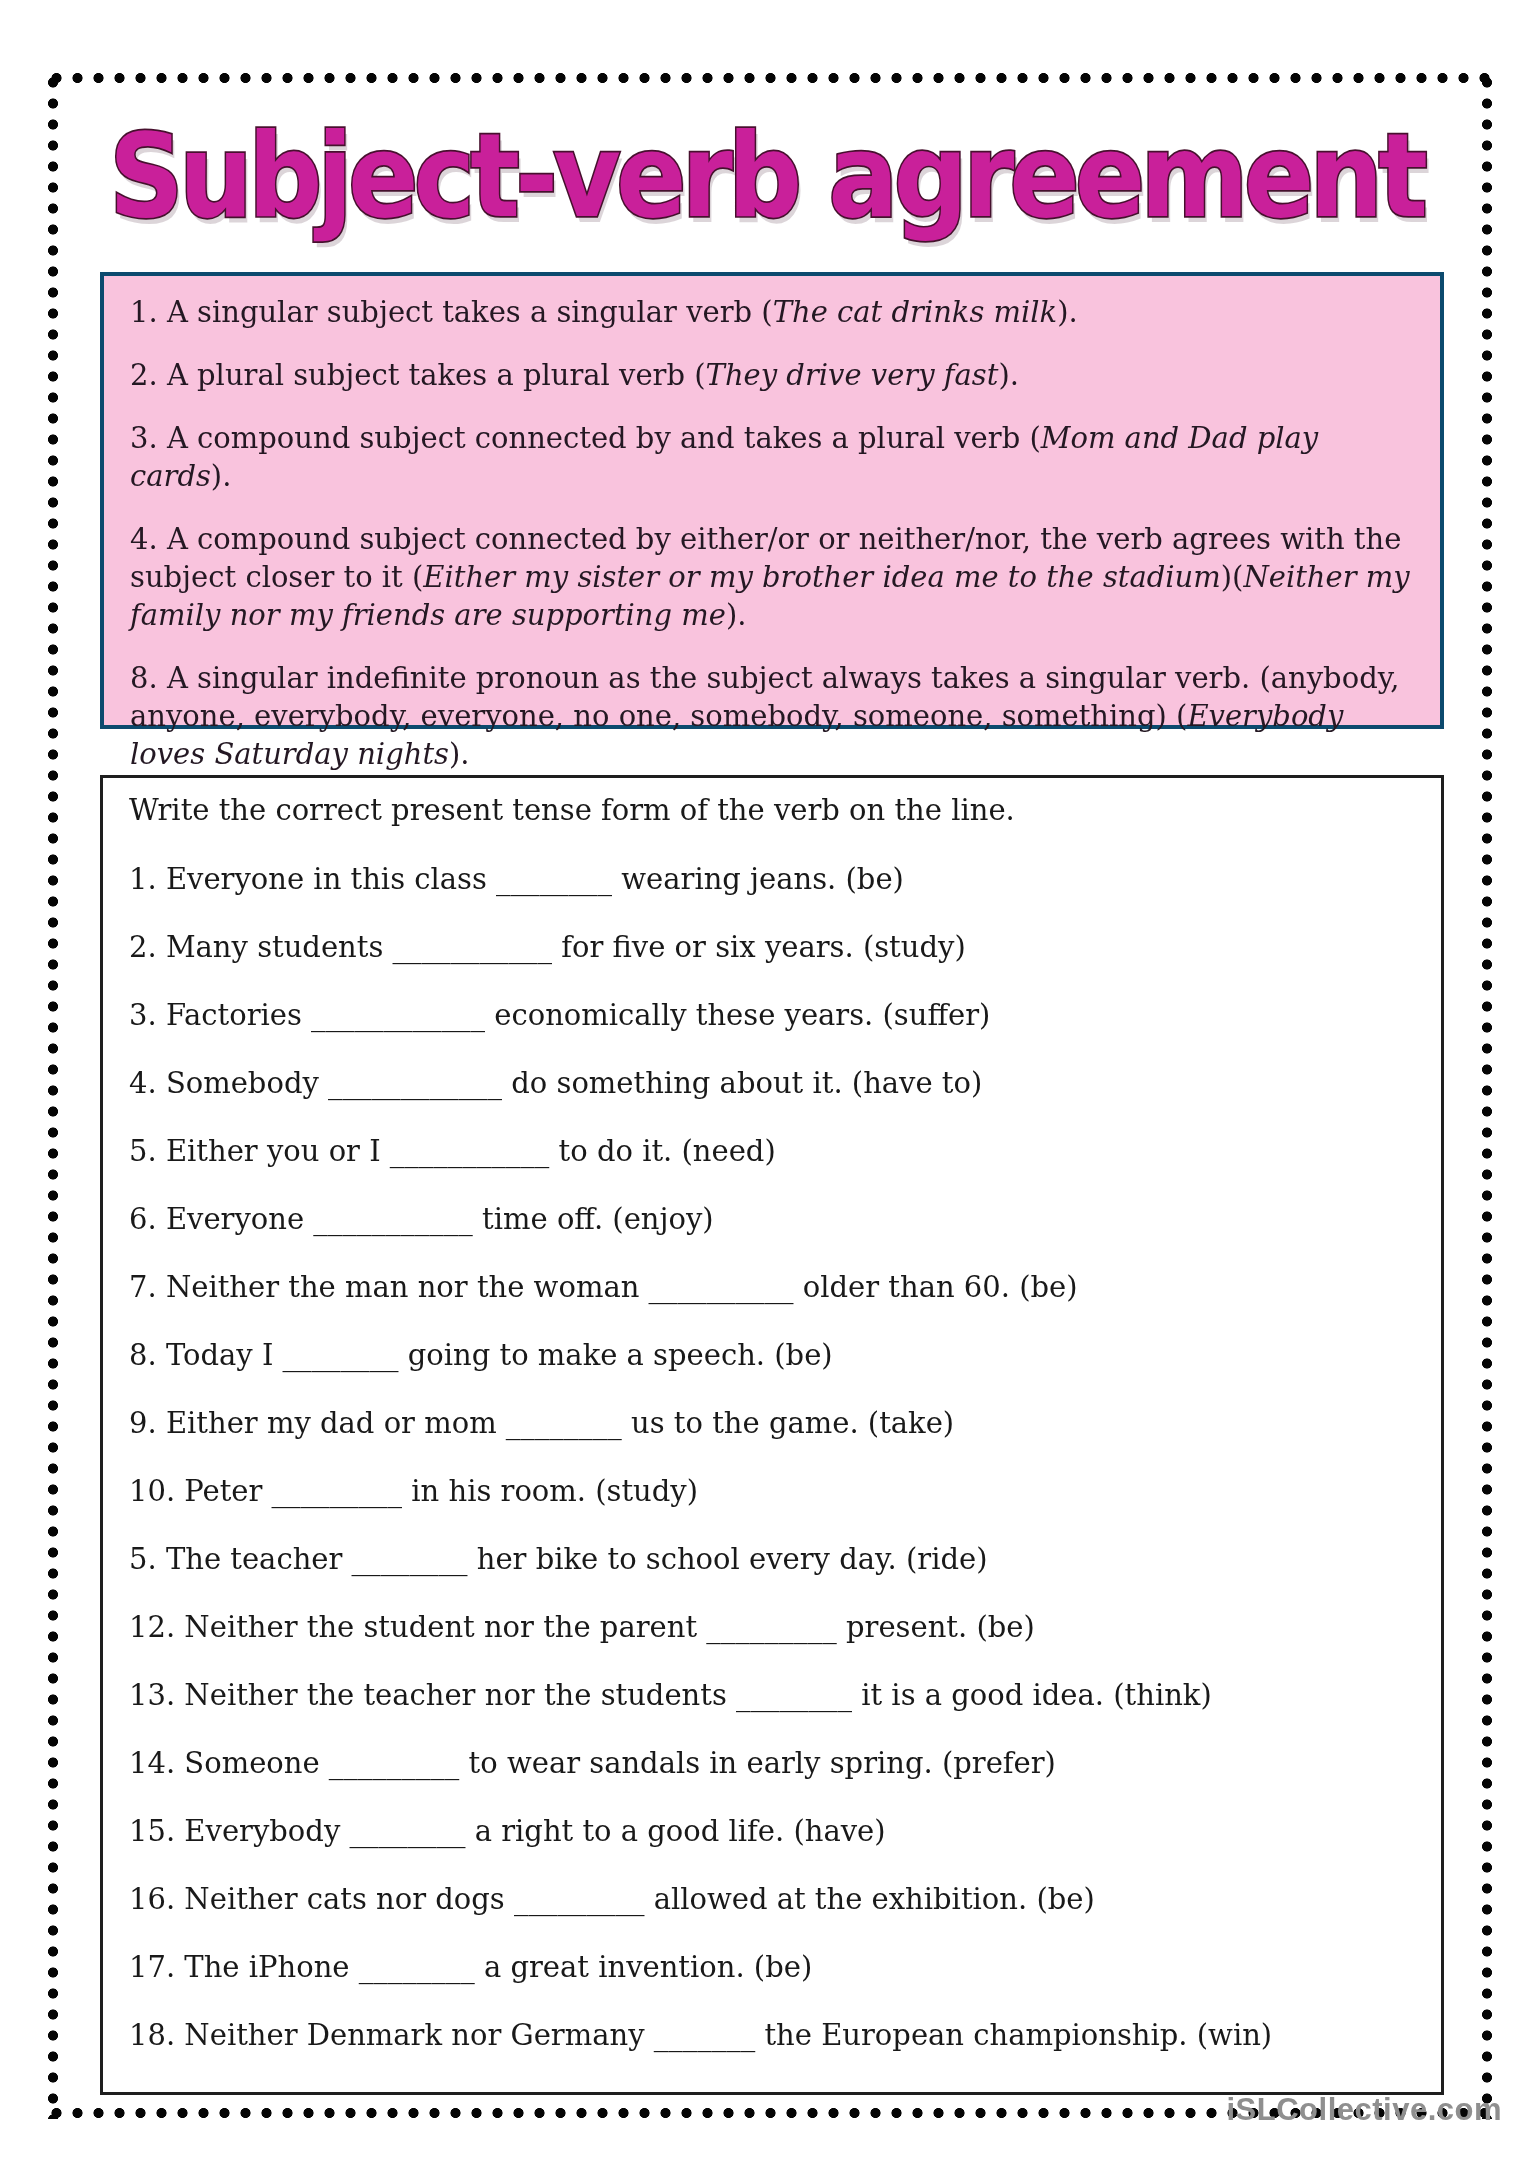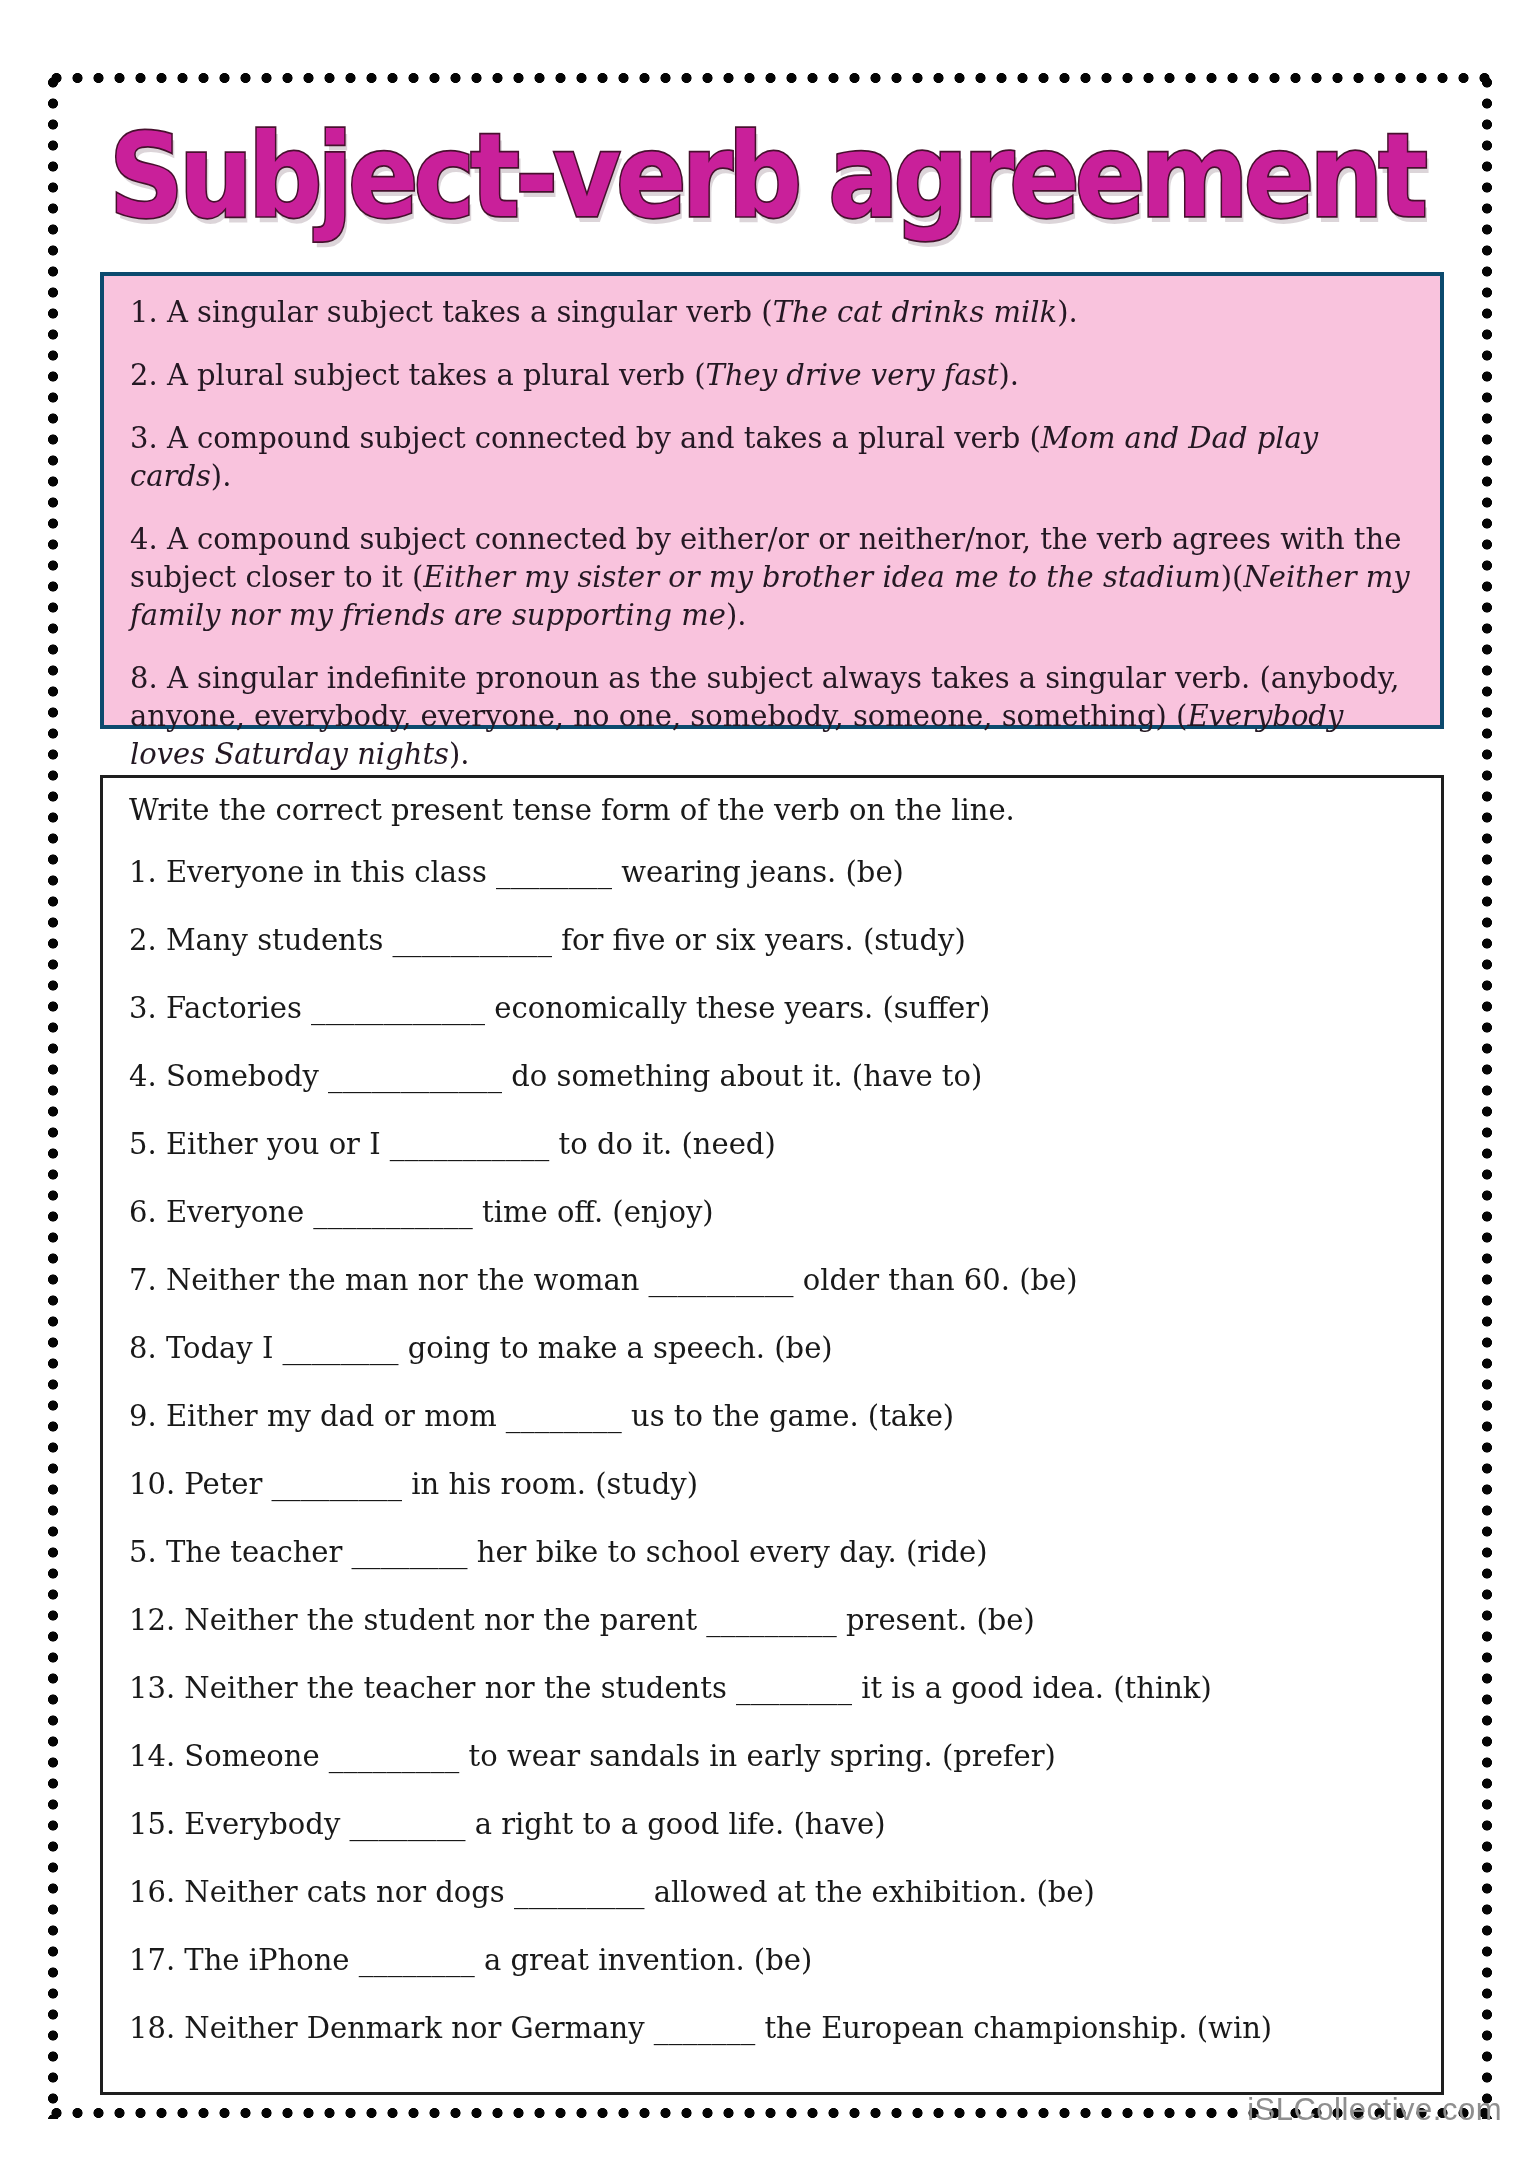--- a/index.html
+++ b/index.html
@@ -59,27 +59,27 @@
   .exercise {
     position: absolute; left: 100px; top: 775px;
     width: 1344px; height: 1320px; box-sizing: border-box;
     background: #ffffff;
     border: 3px solid #1e1e1e;
     padding: 14px 26px 0 26px;
     font-size: 29px; line-height: 36px;
     color: #191919;
     z-index: 2;
   }
-  .instruction { margin: 0 0 26px 0; }
+  .instruction { margin: 0 0 33px 0; }
   .q { margin: 0 0 32px 0; white-space: nowrap; }
 
   .watermark {
     position: absolute; right: 30px; top: 2092px;
     font-family: "Liberation Sans", sans-serif;
-    font-weight: 400; font-size: 31px;
+    font-weight: 700; font-size: 31px;
     color: #8f8f8f; letter-spacing: 0.5px;
     z-index: 3;
   }
 </style>
 </head>
 <body>
 
 <div class="page">
 
   <div class="dots dots-h dots-top"></div>

